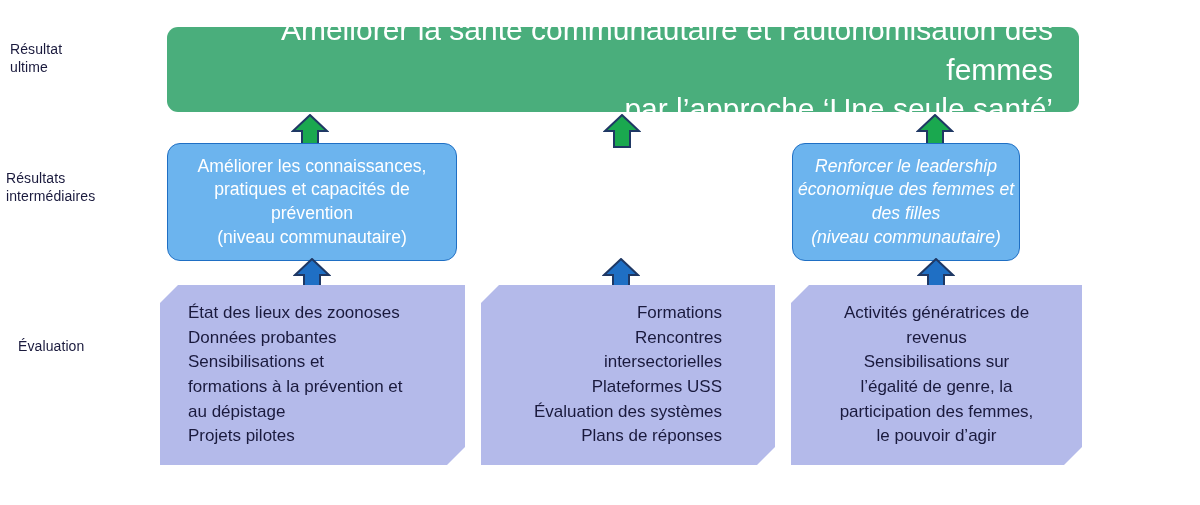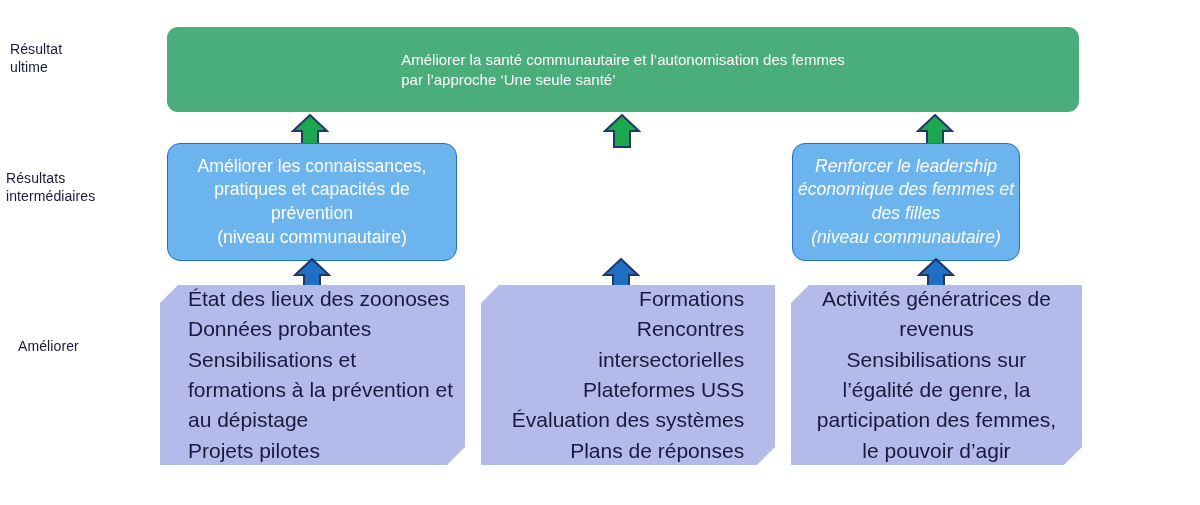--- a/index.html
+++ b/index.html
@@ -45,23 +45,23 @@
     background: #4AAE7C;
     border-radius: 11px;
     display: flex;
     align-items: center;
     justify-content: center;
     box-sizing: border-box;
     padding: 4px 26px;
   }
   #ultimate-box .box-text {
     color: #ffffff;
-    font-size: 15px;
+    font-size: 30px;
     line-height: 1.33;
-    text-align: left;
+    text-align: right;
     white-space: pre-line;
   }
 
   
   .outcome-box {
     position: absolute;
     top: 143px;
     height: 118px;
     background: #6CB4EE;
     border: 1.6px solid #1F6FC4;
@@ -92,21 +92,21 @@
     box-sizing: border-box;
     display: flex;
     align-items: center;
     justify-content: center;
     padding: 4px 12px;
     -webkit-clip-path: polygon(18px 0, 100% 0, 100% calc(100% - 18px), calc(100% - 18px) 100%, 0 100%, 0 18px);
     clip-path: polygon(18px 0, 100% 0, 100% calc(100% - 18px), calc(100% - 18px) 100%, 0 100%, 0 18px);
   }
   .activity-box .box-text {
     color: #1a1a3d;
-    font-size: 21px;
+    font-size: 17px;
     line-height: 1.45;
     white-space: pre-line;
   }
   #activity-box-0 { left: 160px; width: 305px; }
   #activity-box-0 .box-text { text-align: left; width: 100%; padding-left: 16px; box-sizing: border-box; }
   #activity-box-1 { left: 481px; width: 294px; }
   #activity-box-1 .box-text { text-align: right; }
   #activity-box-2 { left: 791px; width: 291px; }
   #activity-box-2 .box-text { text-align: center; }
 
@@ -130,21 +130,21 @@
 <body>
 
 <div id="diagram-root">
 
   <div class="row-label" id="label-ultimate">Résultat
 ultime</div>
 
   <div class="row-label" id="label-intermediate">Résultats
 intermédiaires</div>
 
-  <div class="row-label" id="label-activities">Améliorer</div>
+  <div class="row-label" id="label-activities">Évaluation</div>
 
   <div id="ultimate-box">
     <div class="box-text">Améliorer la santé communautaire et l’autonomisation des femmes
 par l’approche ‘Une seule santé’</div>
   </div>
 
   <div class="arrow arrow-green-0">
     <svg viewBox="0 0 38 34" xmlns="http://www.w3.org/2000/svg" aria-hidden="true">
       <polygon points="19,1 36,17 27,17 27,33 11,33 11,17 2,17" fill="#1AA84F" stroke="#1F3864" stroke-width="2" stroke-linejoin="miter"></polygon>
     </svg>

